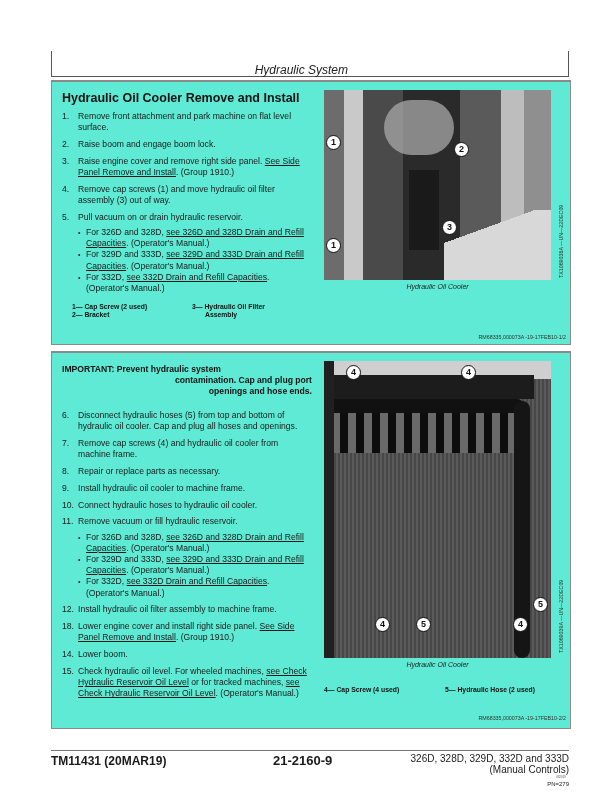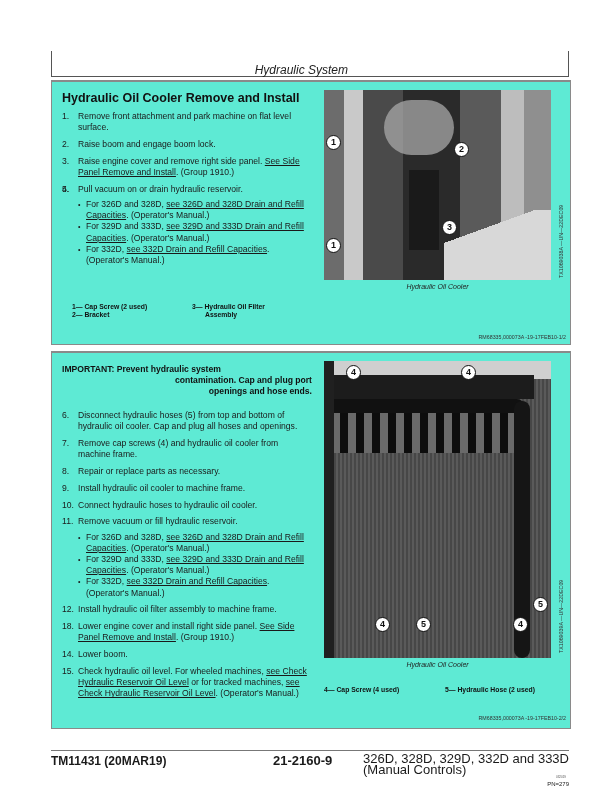--- a/index.html
+++ b/index.html
@@ -23,38 +23,38 @@
   .caption { position:absolute; font-size:7px; font-style:italic; color:#222; text-align:center; }
   .legend { position:absolute; font-size:6.8px; font-weight:bold; line-height:8.4px; color:#111; }
   .ref { position:absolute; font-size:5.3px; color:#333; }
   .vert { position:absolute; font-size:5.3px; color:#333; transform:rotate(-90deg); transform-origin:left top; white-space:nowrap; }
   .callout { position:absolute; width:13px; height:13px; border-radius:50%; background:#fff; border:1.2px solid #111; font-size:9px; font-weight:bold; text-align:center; line-height:13px; color:#111; }
   .important { position:absolute; left:10px; top:11px; width:250px; font-size:8.6px; font-weight:bold; line-height:11.2px; color:#111; }
   .important .cont { padding-left:23px; display:block;text-align:right; }
   .footer-rule { left:51px; top:750px; width:518px; height:1px; background:#777; }
   .footer-left { left:51px; top:754px; font-size:12px;font-weight:bold; }
   .footer-center { left:273px; top:753px; font-size:13px; font-weight:bold; }
-  .footer-right { right:43px; top:754px; font-size:13px; text-align:left; line-height:10.5px; }
+  .footer-right { right:43px; top:754px; font-size:10px; text-align:right; line-height:10.5px; }
   .footer-tiny { right:46px; top:775px; font-size:3px; color:#555; }
   .footer-pn { right:43px; top:781px; font-size:6px; }
 </style>
 </head>
 <body>
 
 <div class="abs header-box">
   <span class="header-title">Hydraulic System</span>
 </div>
 
 <div class="abs box box1">
   <h1>Hydraulic Oil Cooler Remove and Install</h1>
   <ol class="steps" style="top:29px;">
     <li><span class="num">1.</span><span>Remove front attachment and park machine on flat level surface.</span></li>
     <li><span class="num">2.</span><span>Raise boom and engage boom lock.</span></li>
     <li><span class="num">3.</span><span>Raise engine cover and remove right side panel. </span><a class="link">See Side Panel Remove and Install</a><span>. (Group 1910.)</span></li>
-    <li><span class="num">4.</span></li>
+    <li><span class="num">4.</span><span>Remove cap screws (1) and move hydraulic oil filter assembly (3) out of way.</span></li>
     <li><span class="num">5.</span><span>Pull vacuum on or drain hydraulic reservoir.</span>
       <ul class="sub">
         <li><span>For 326D and 328D, </span><a class="link">see 326D and 328D Drain and Refill Capacities</a><span>. (Operator's Manual.)</span></li>
         <li><span>For 329D and 333D, </span><a class="link">see 329D and 333D Drain and Refill Capacities</a><span>. (Operator's Manual.)</span></li>
         <li><span>For 332D, </span><a class="link">see 332D Drain and Refill Capacities</a><span>. (Operator's Manual.)</span></li>
       </ul>
     </li>
   </ol>
 
   <div class="photo" style="left:272px; top:8px; width:227px; height:190px; background:

